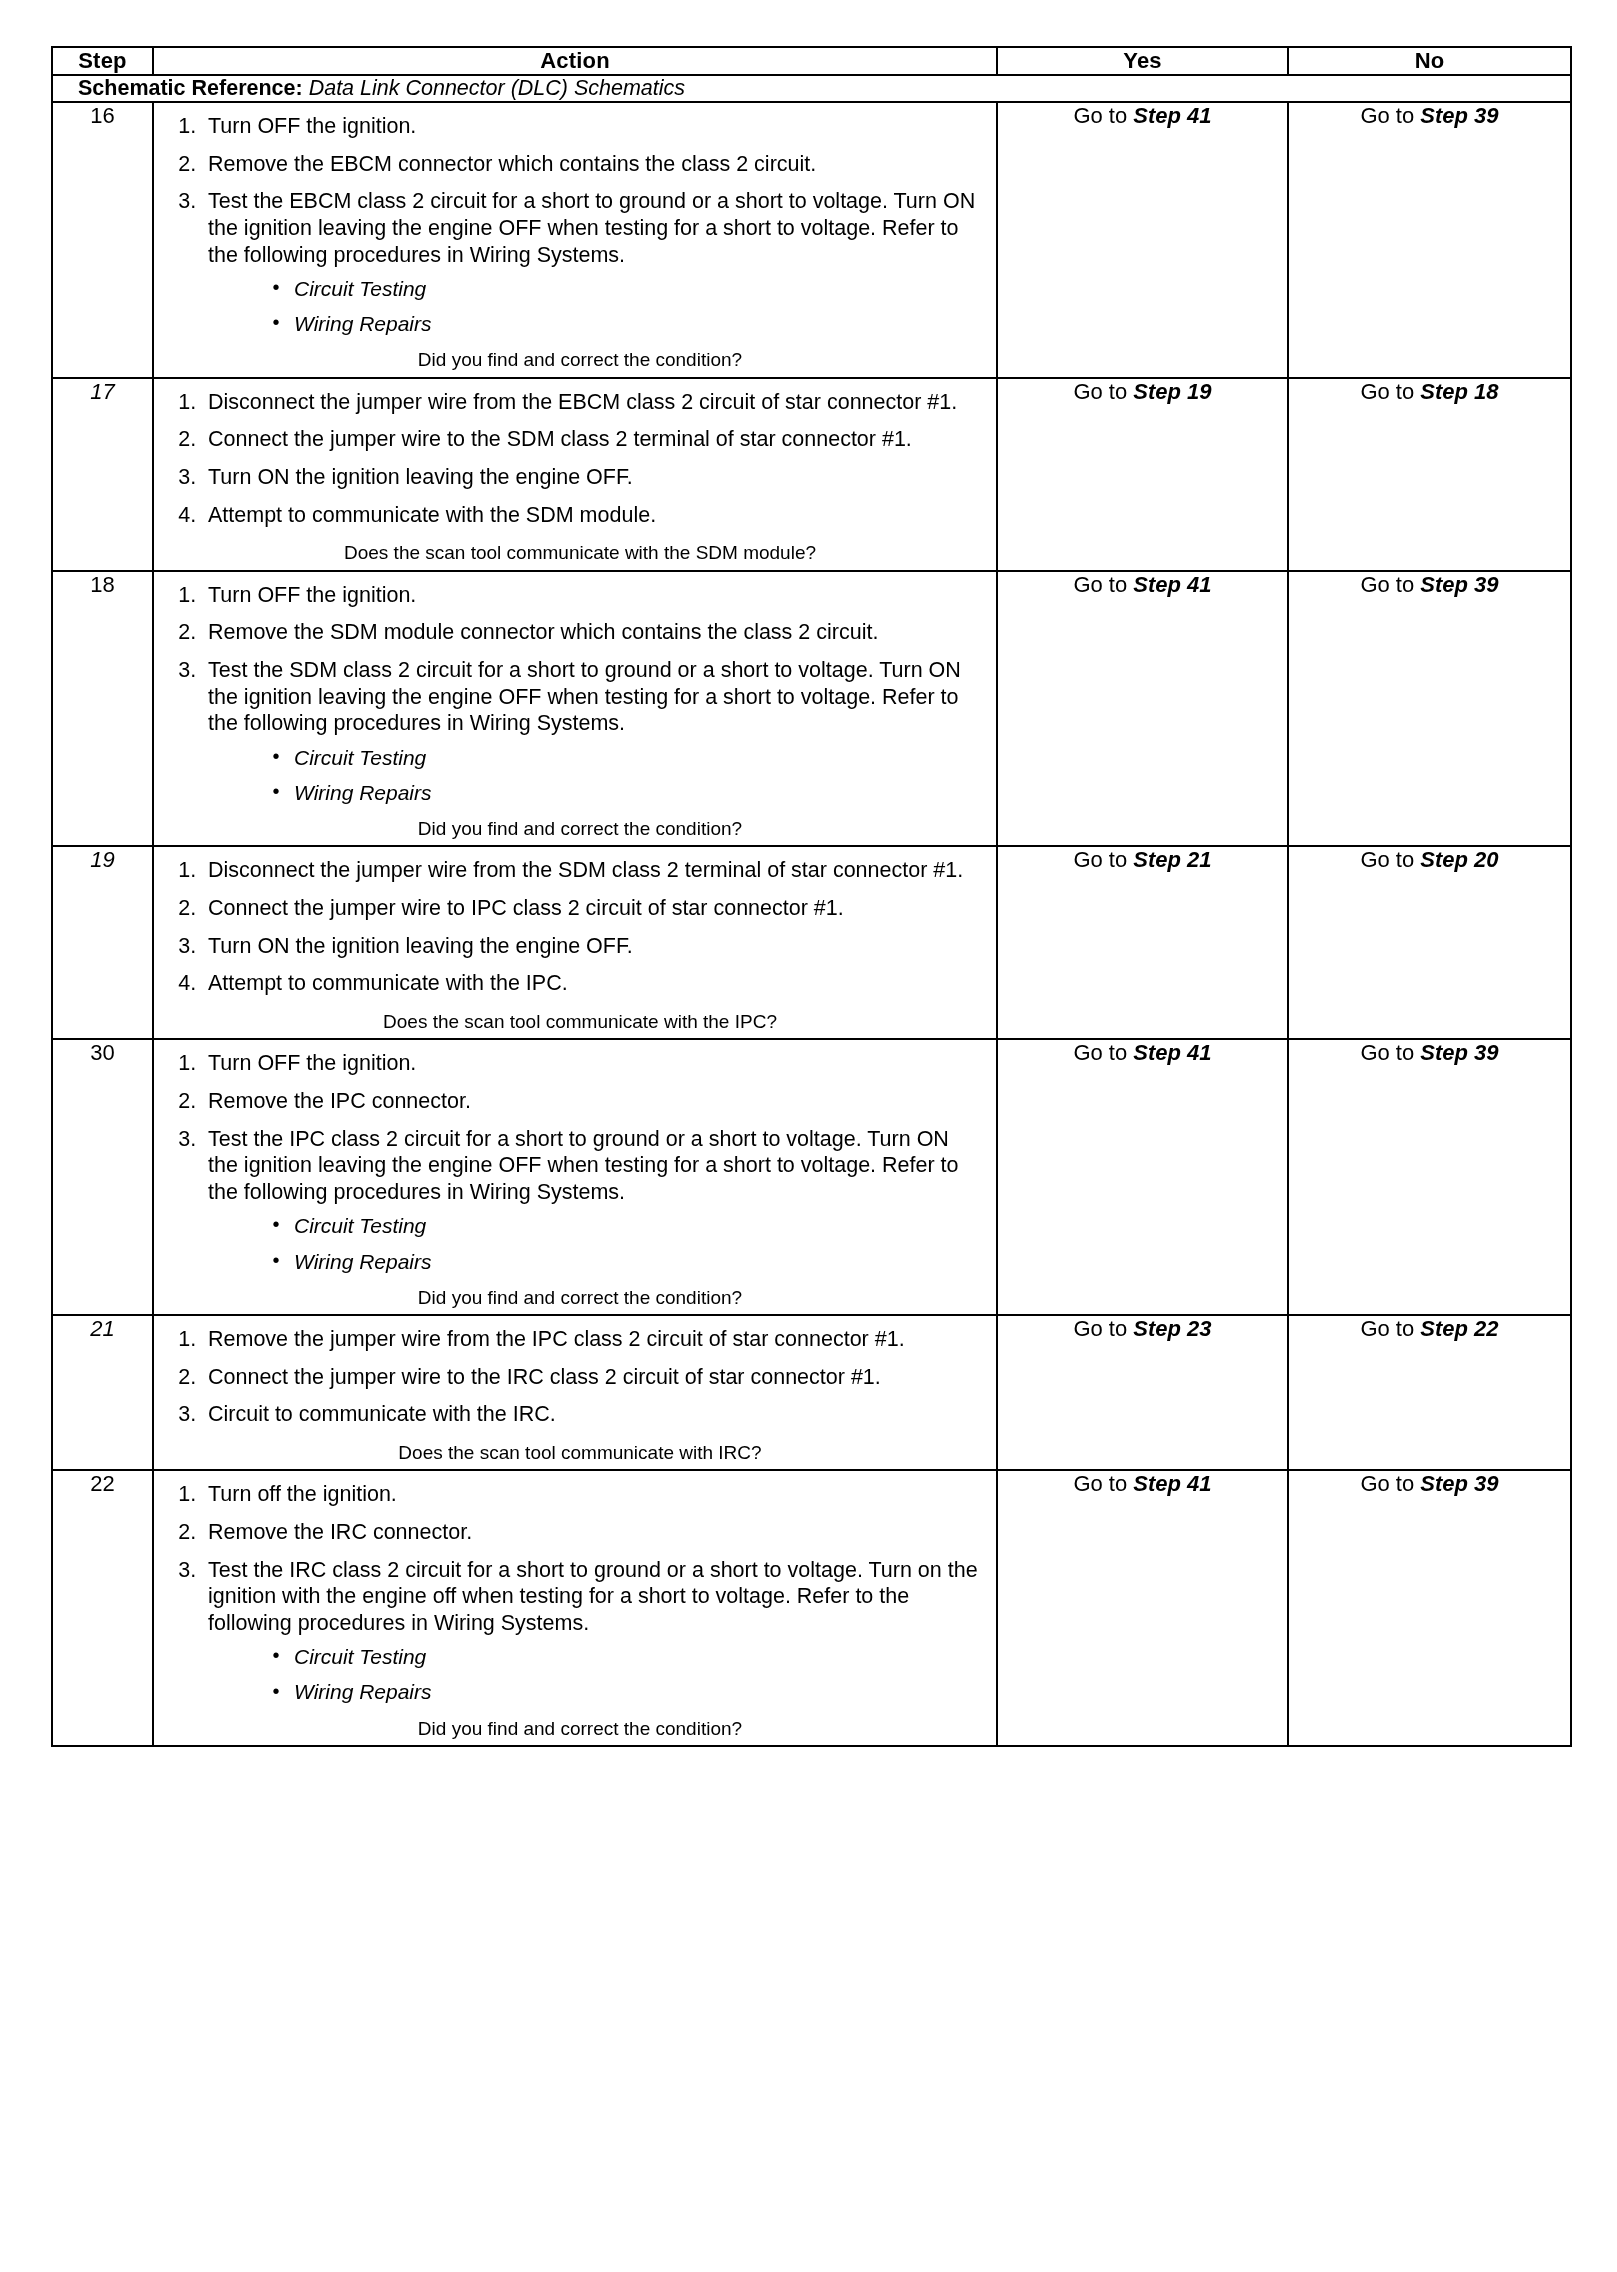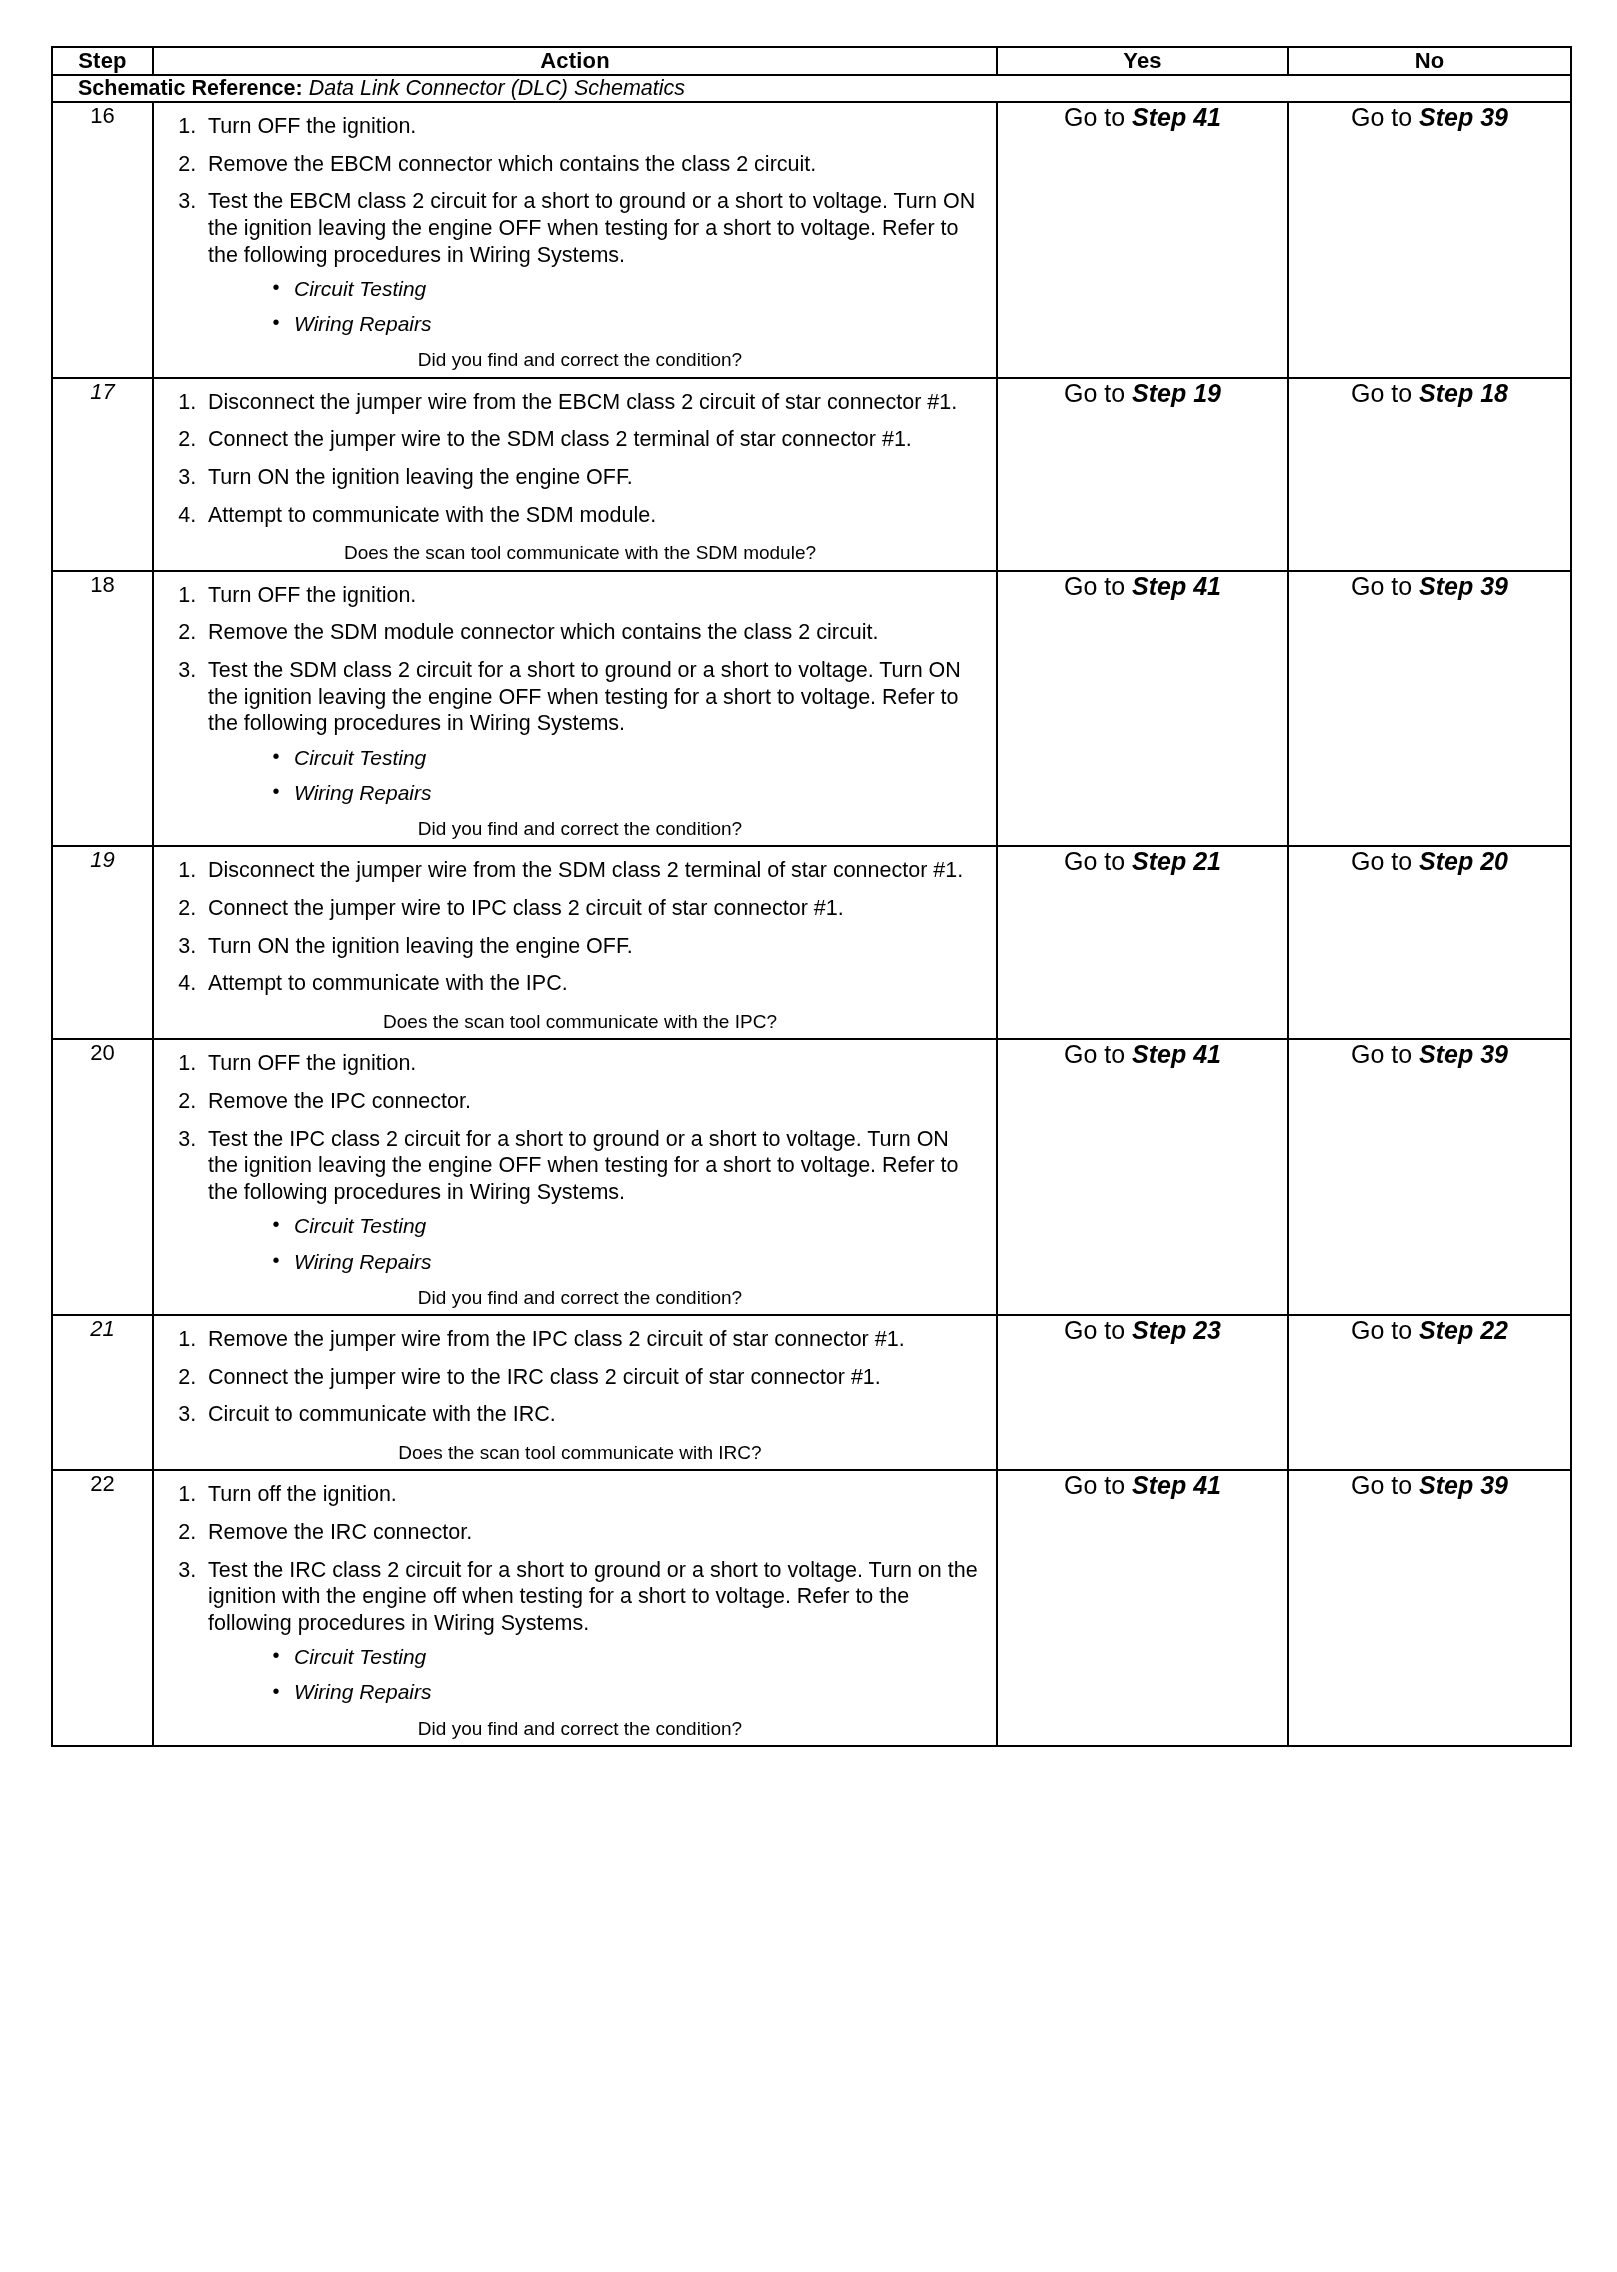--- a/index.html
+++ b/index.html
@@ -110,21 +110,21 @@
   }
   .question {
     font-size: 19px;
     padding: 1.7px 0 5px 10px;
     line-height: 1.24;
     text-align: center;
   }
   .answer-cell {
     text-align: center;
     vertical-align: bottom;
-    font-size: 25px;
+    font-size: 22px;
     padding-bottom: 5px;
   }
   .answer-cell .goto em {
     font-style: italic;
     font-weight: bold;
   }
   .footer-code {
     margin-top: 13.5px;
     font-size: 17.7px;
     letter-spacing: 0.3px;
@@ -270,21 +270,21 @@
             <div class="question">Does the scan tool communicate with the IPC?</div>
           </td>
           <td class="answer-cell">
             <div class="goto"><span>Go to </span><em>Step 21</em></div>
           </td>
           <td class="answer-cell">
             <div class="goto"><span>Go to </span><em>Step 20</em></div>
           </td>
         </tr>
         <tr>
-          <td class="step-cell">20</td>
+          <td class="step-cell">30</td>
           <td class="action-cell">
             <div class="ol">
               <div class="li">
                 <div class="num">1.</div>
                 <div class="txt">Turn OFF the ignition.</div>
               </div>
               <div class="li">
                 <div class="num">2.</div>
                 <div class="txt">Remove the IPC connector.</div>
               </div>

